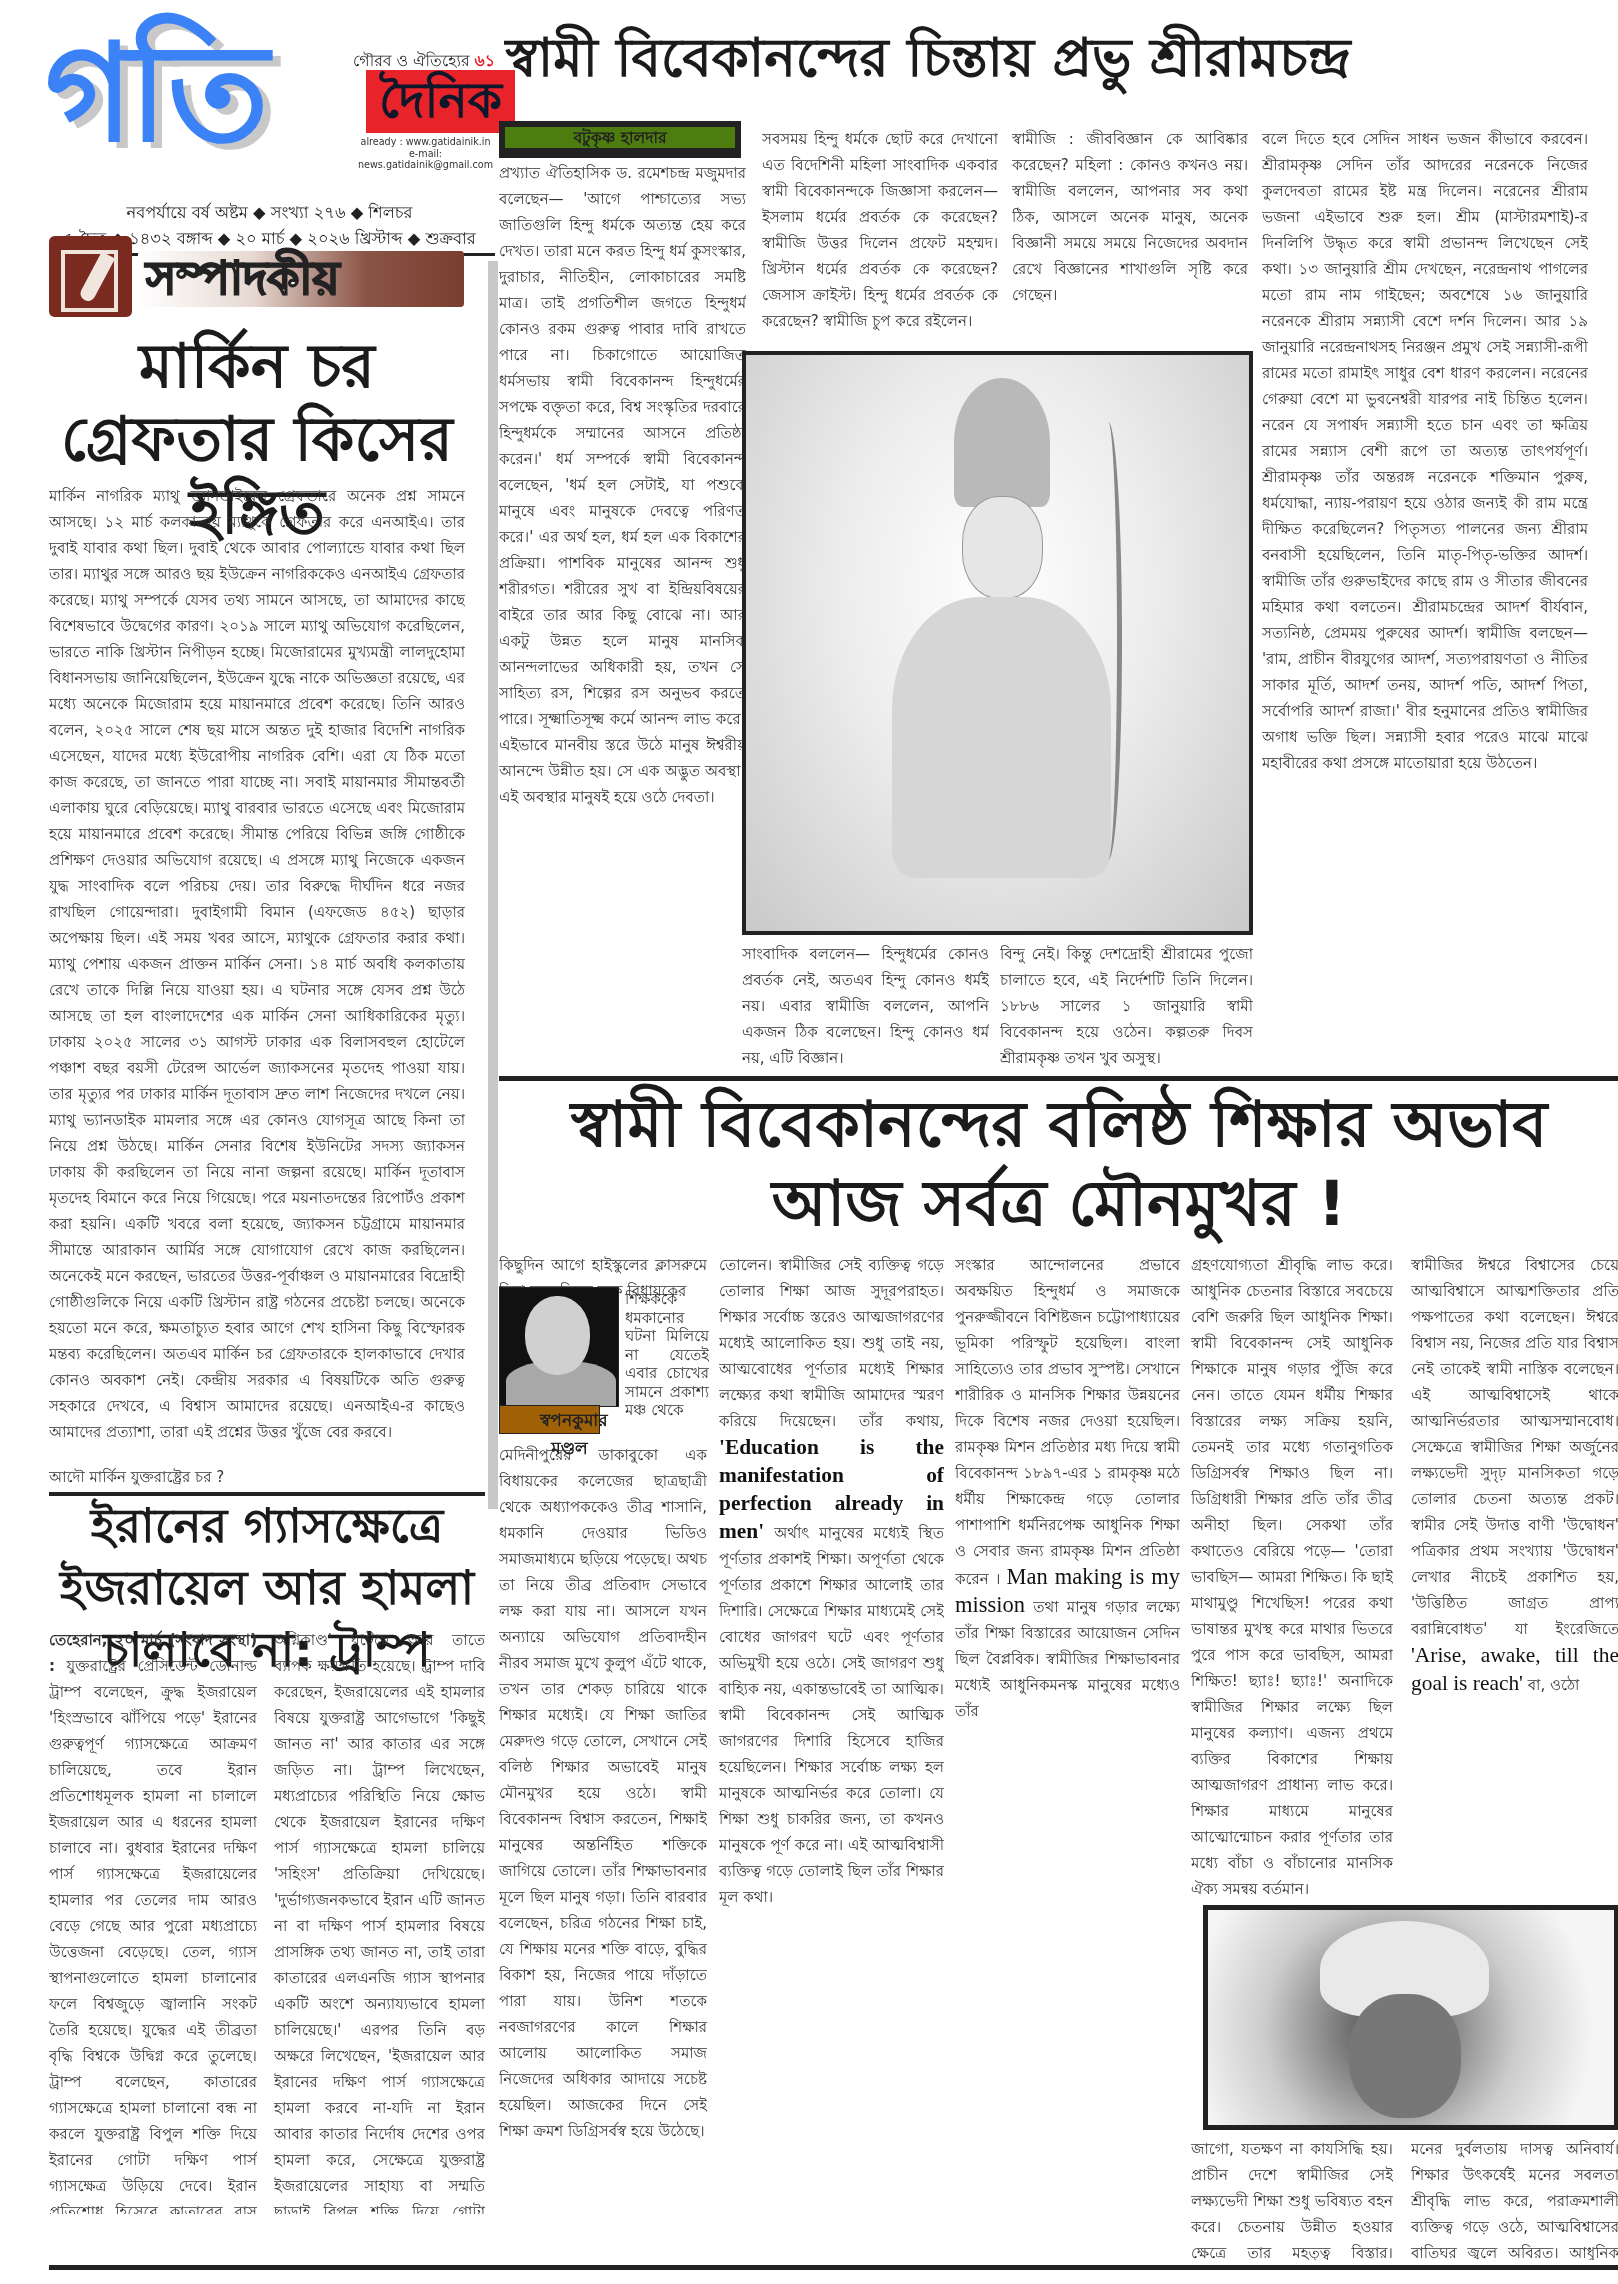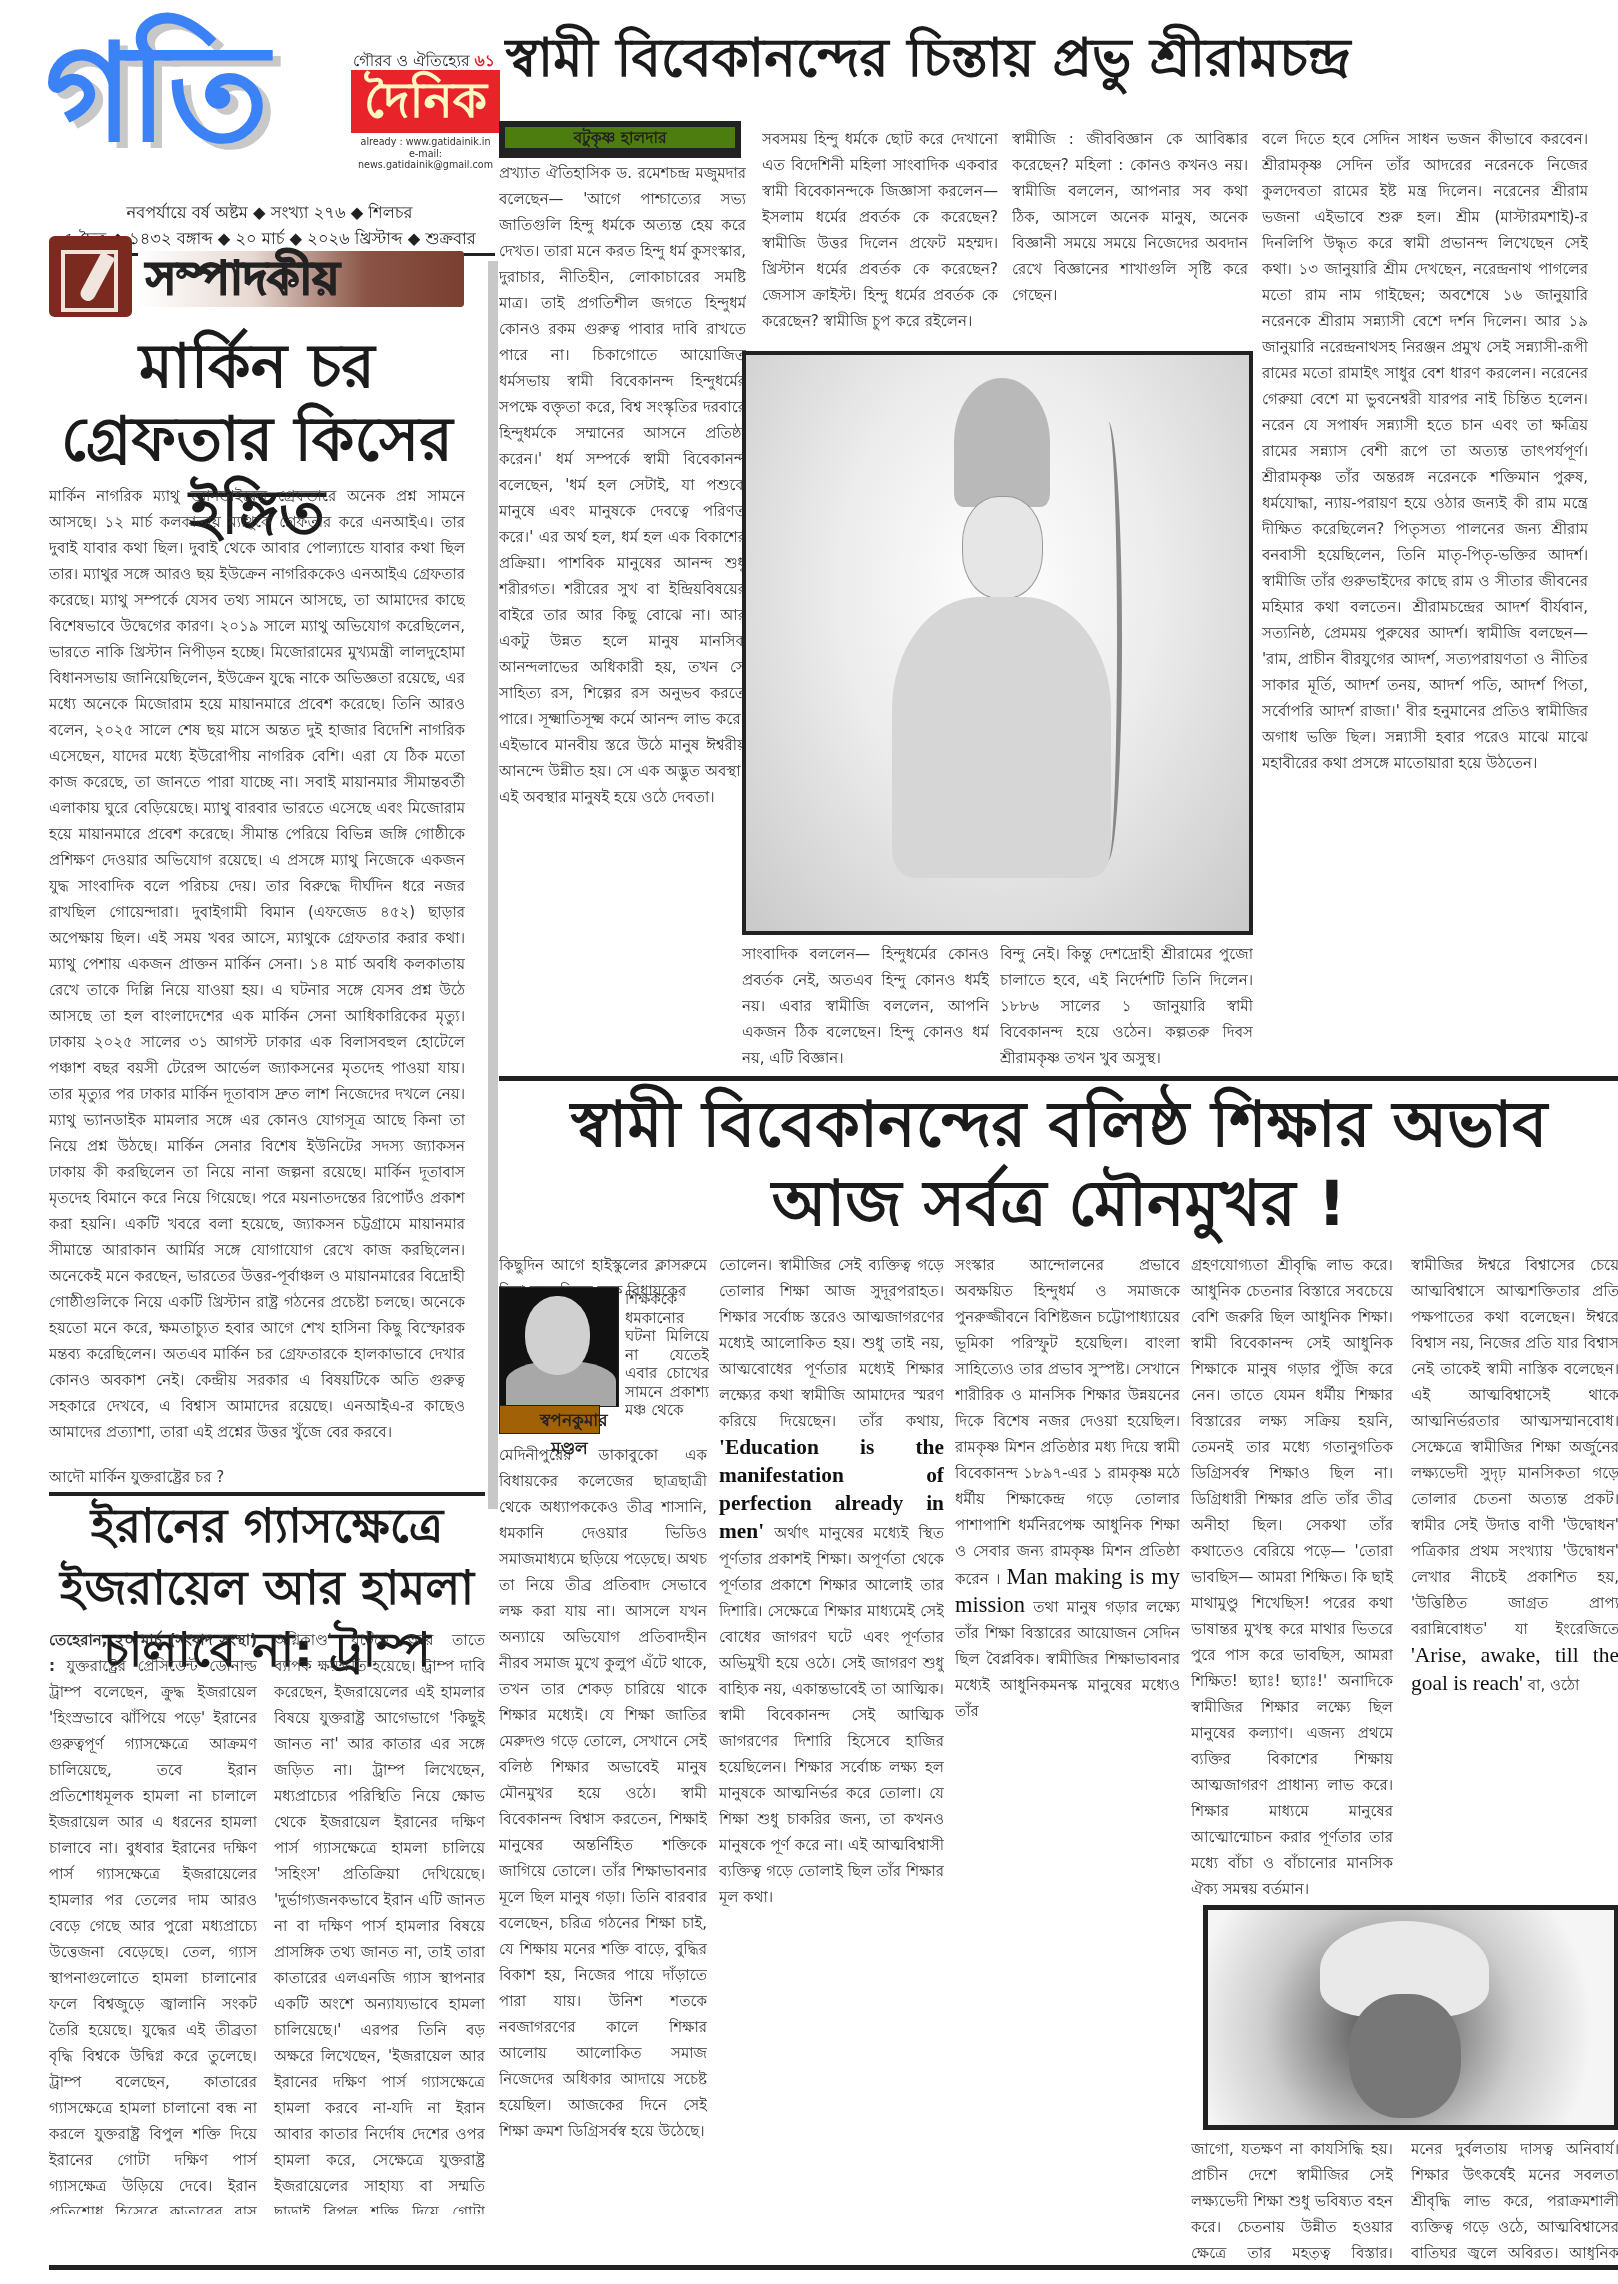--- a/index.html
+++ b/index.html
@@ -5,21 +5,21 @@
   html,body{margin:0;padding:0;background:#fff;}
   body{width:1619px;height:2284px;position:relative;overflow:hidden;font-family:"DejaVu Sans",sans-serif;color:#222;}
   .abs{position:absolute;}
   .body-text{font-family:"DejaVu Sans",sans-serif;font-size:15px;line-height:26px;color:#333;text-align:justify;word-break:break-word;}
   .rule{background:#222;}
   
   #masthead-logo{left:45px;top:22.5px;width:292px;height:141px;}
   #masthead-logo .logo-text{font-family:"DejaVu Sans",sans-serif;font-weight:bold;font-size:135px;line-height:141px;color:#3b82f6;text-shadow:7.9px 5.6px 0 #c8c8c8;letter-spacing:-4.5px;}
   #tagline{left:351px;top:48px;width:146px;font-size:15.7px;text-align:center;color:#222;}
   #tagline .red{color:#e01e26;font-weight:bold;}
-  #dainik-box{left:351px;top:70px;width:149px;height:63px;background:#e8232a;color:#fef9c3;font-size:49px;font-weight:bold;text-align:center;line-height:62px;}
+  #dainik-box{left:366px;top:70px;width:149px;height:63px;background:#e8232a;color:#0f172a;font-size:49px;font-weight:bold;text-align:center;line-height:62px;}
   #website{left:351px;top:136px;width:149px;font-size:9.6px;text-align:center;color:#333;}
   #email{left:351px;top:148px;width:149px;font-size:9.6px;text-align:center;color:#333;}
   #issue-line{left:56px;top:200px;width:427px;font-size:16.3px;text-align:center;}
   #date-line{left:56px;top:226px;width:427px;font-size:16.3px;text-align:center;}
   #date-rule2{left:62px;top:253px;width:433px;height:2.8px;}
   
   #vdiv1{left:488px;top:261px;width:9.6px;height:1248px;background:#c8c8c8;}
   
   #ed-icon{left:49px;top:236px;width:83px;height:81px;background:#7a2a1f;border-radius:5.6px;}
   #ed-icon .inner{position:absolute;left:12.4px;top:13.5px;width:49px;height:54px;border:4.5px solid #efe4dc;border-top-width:4.5px;}

